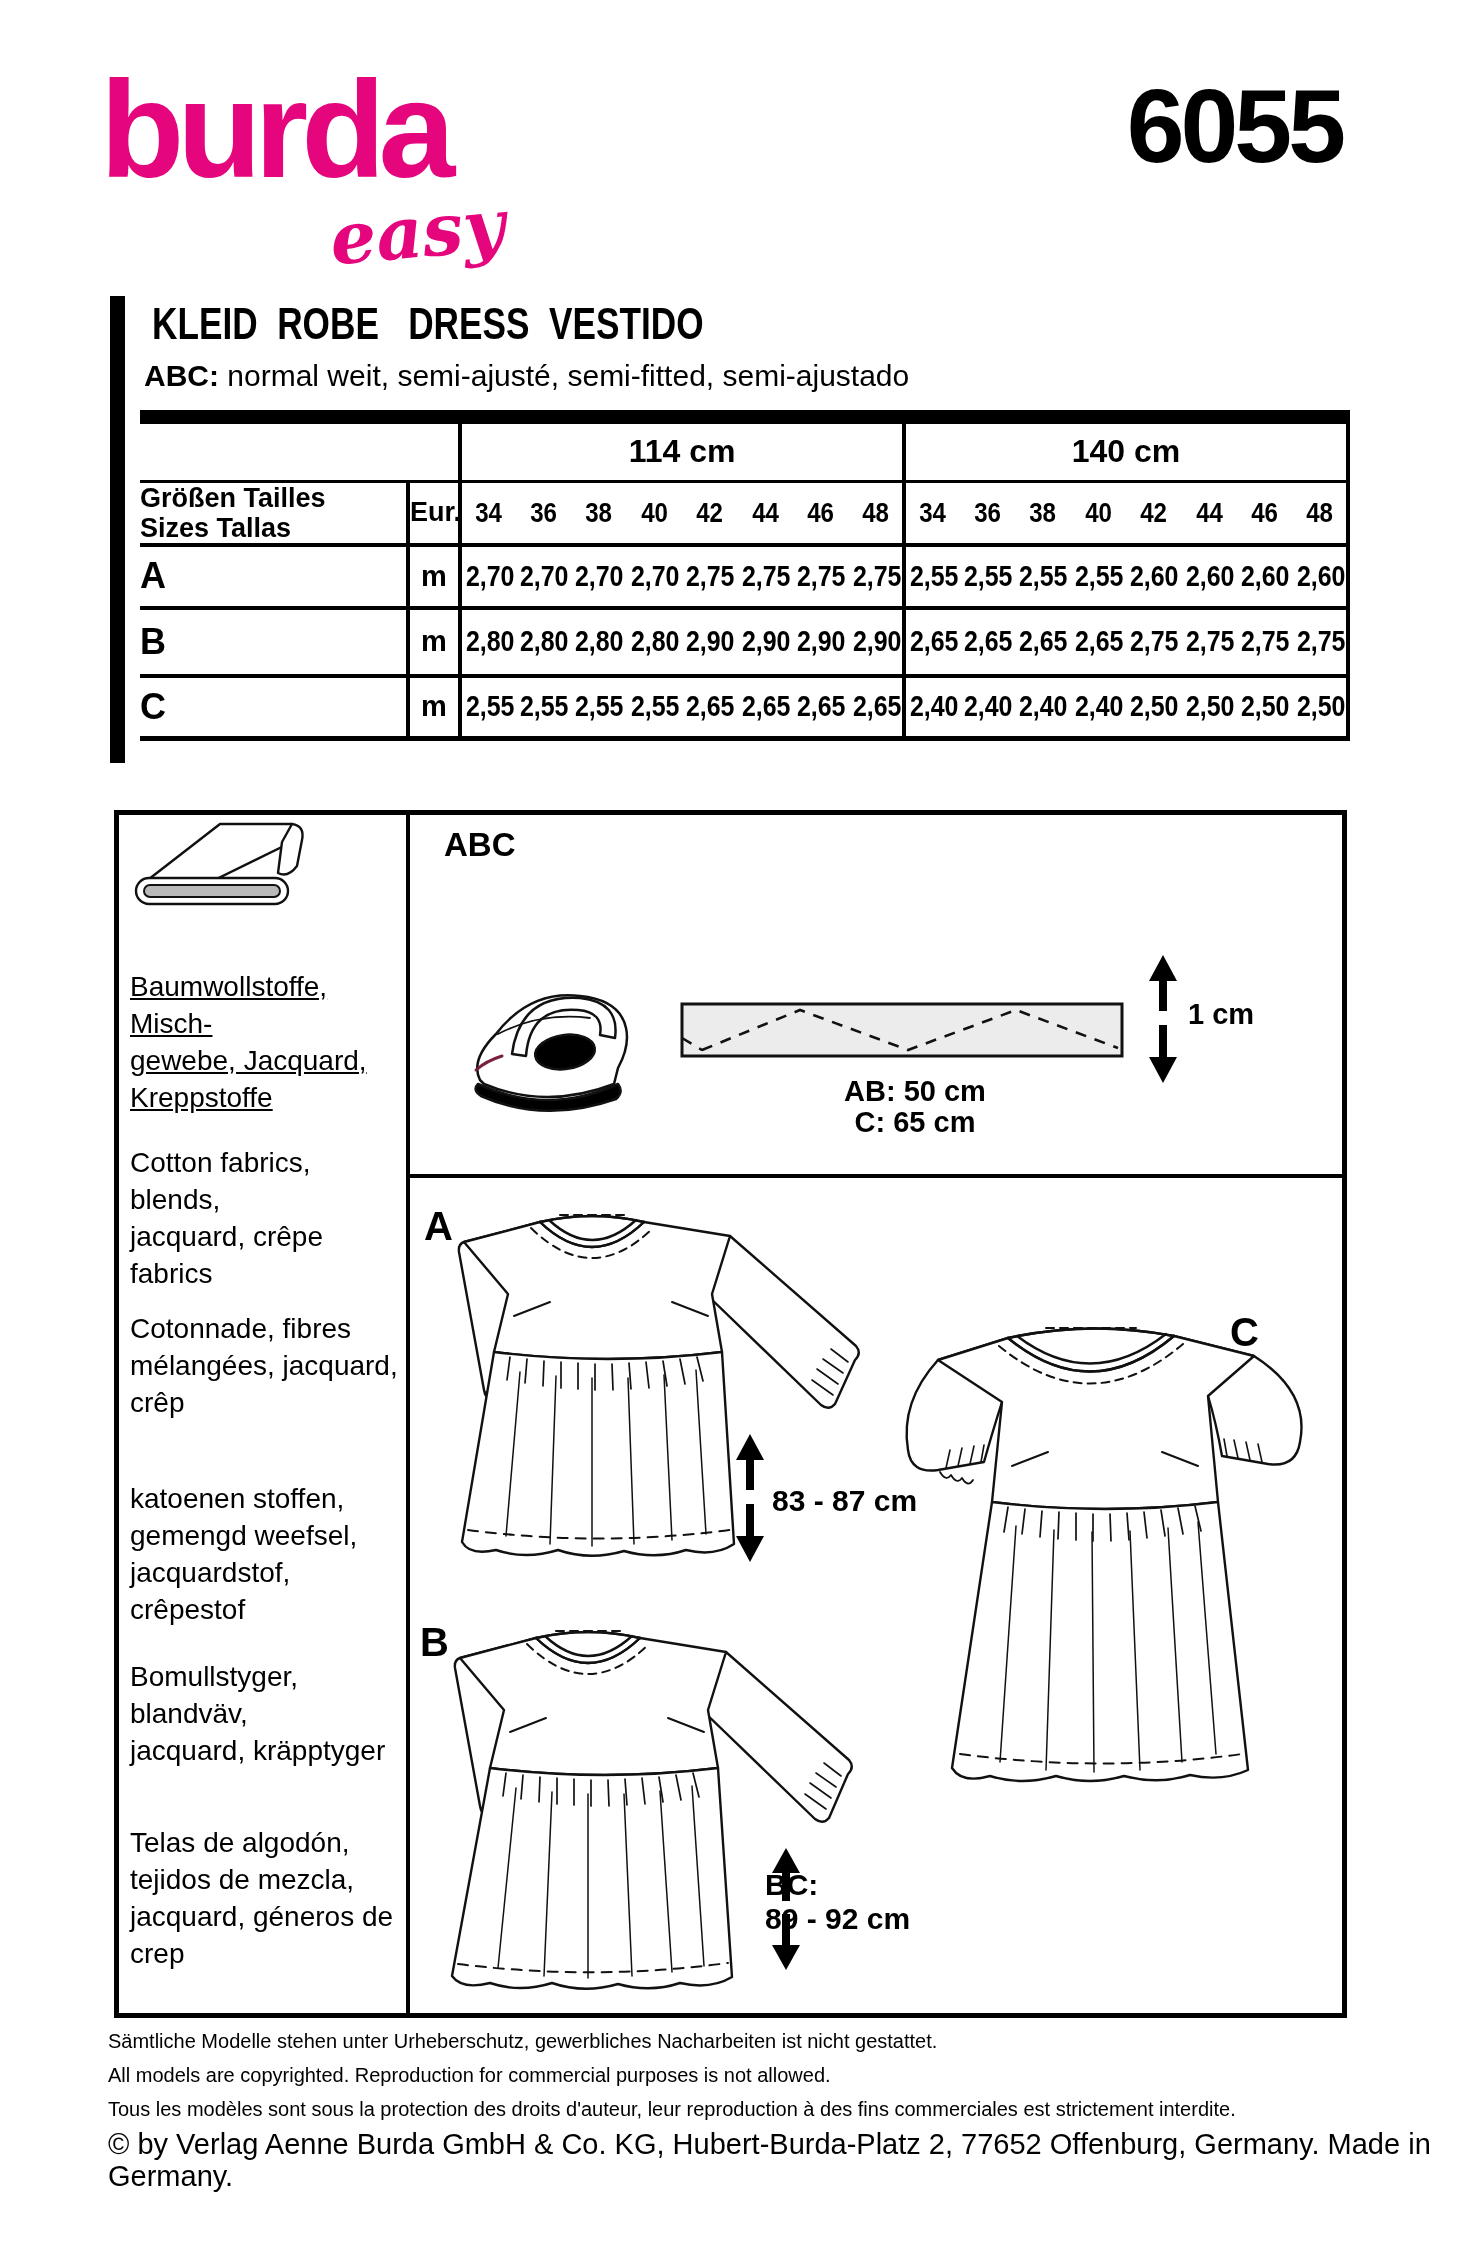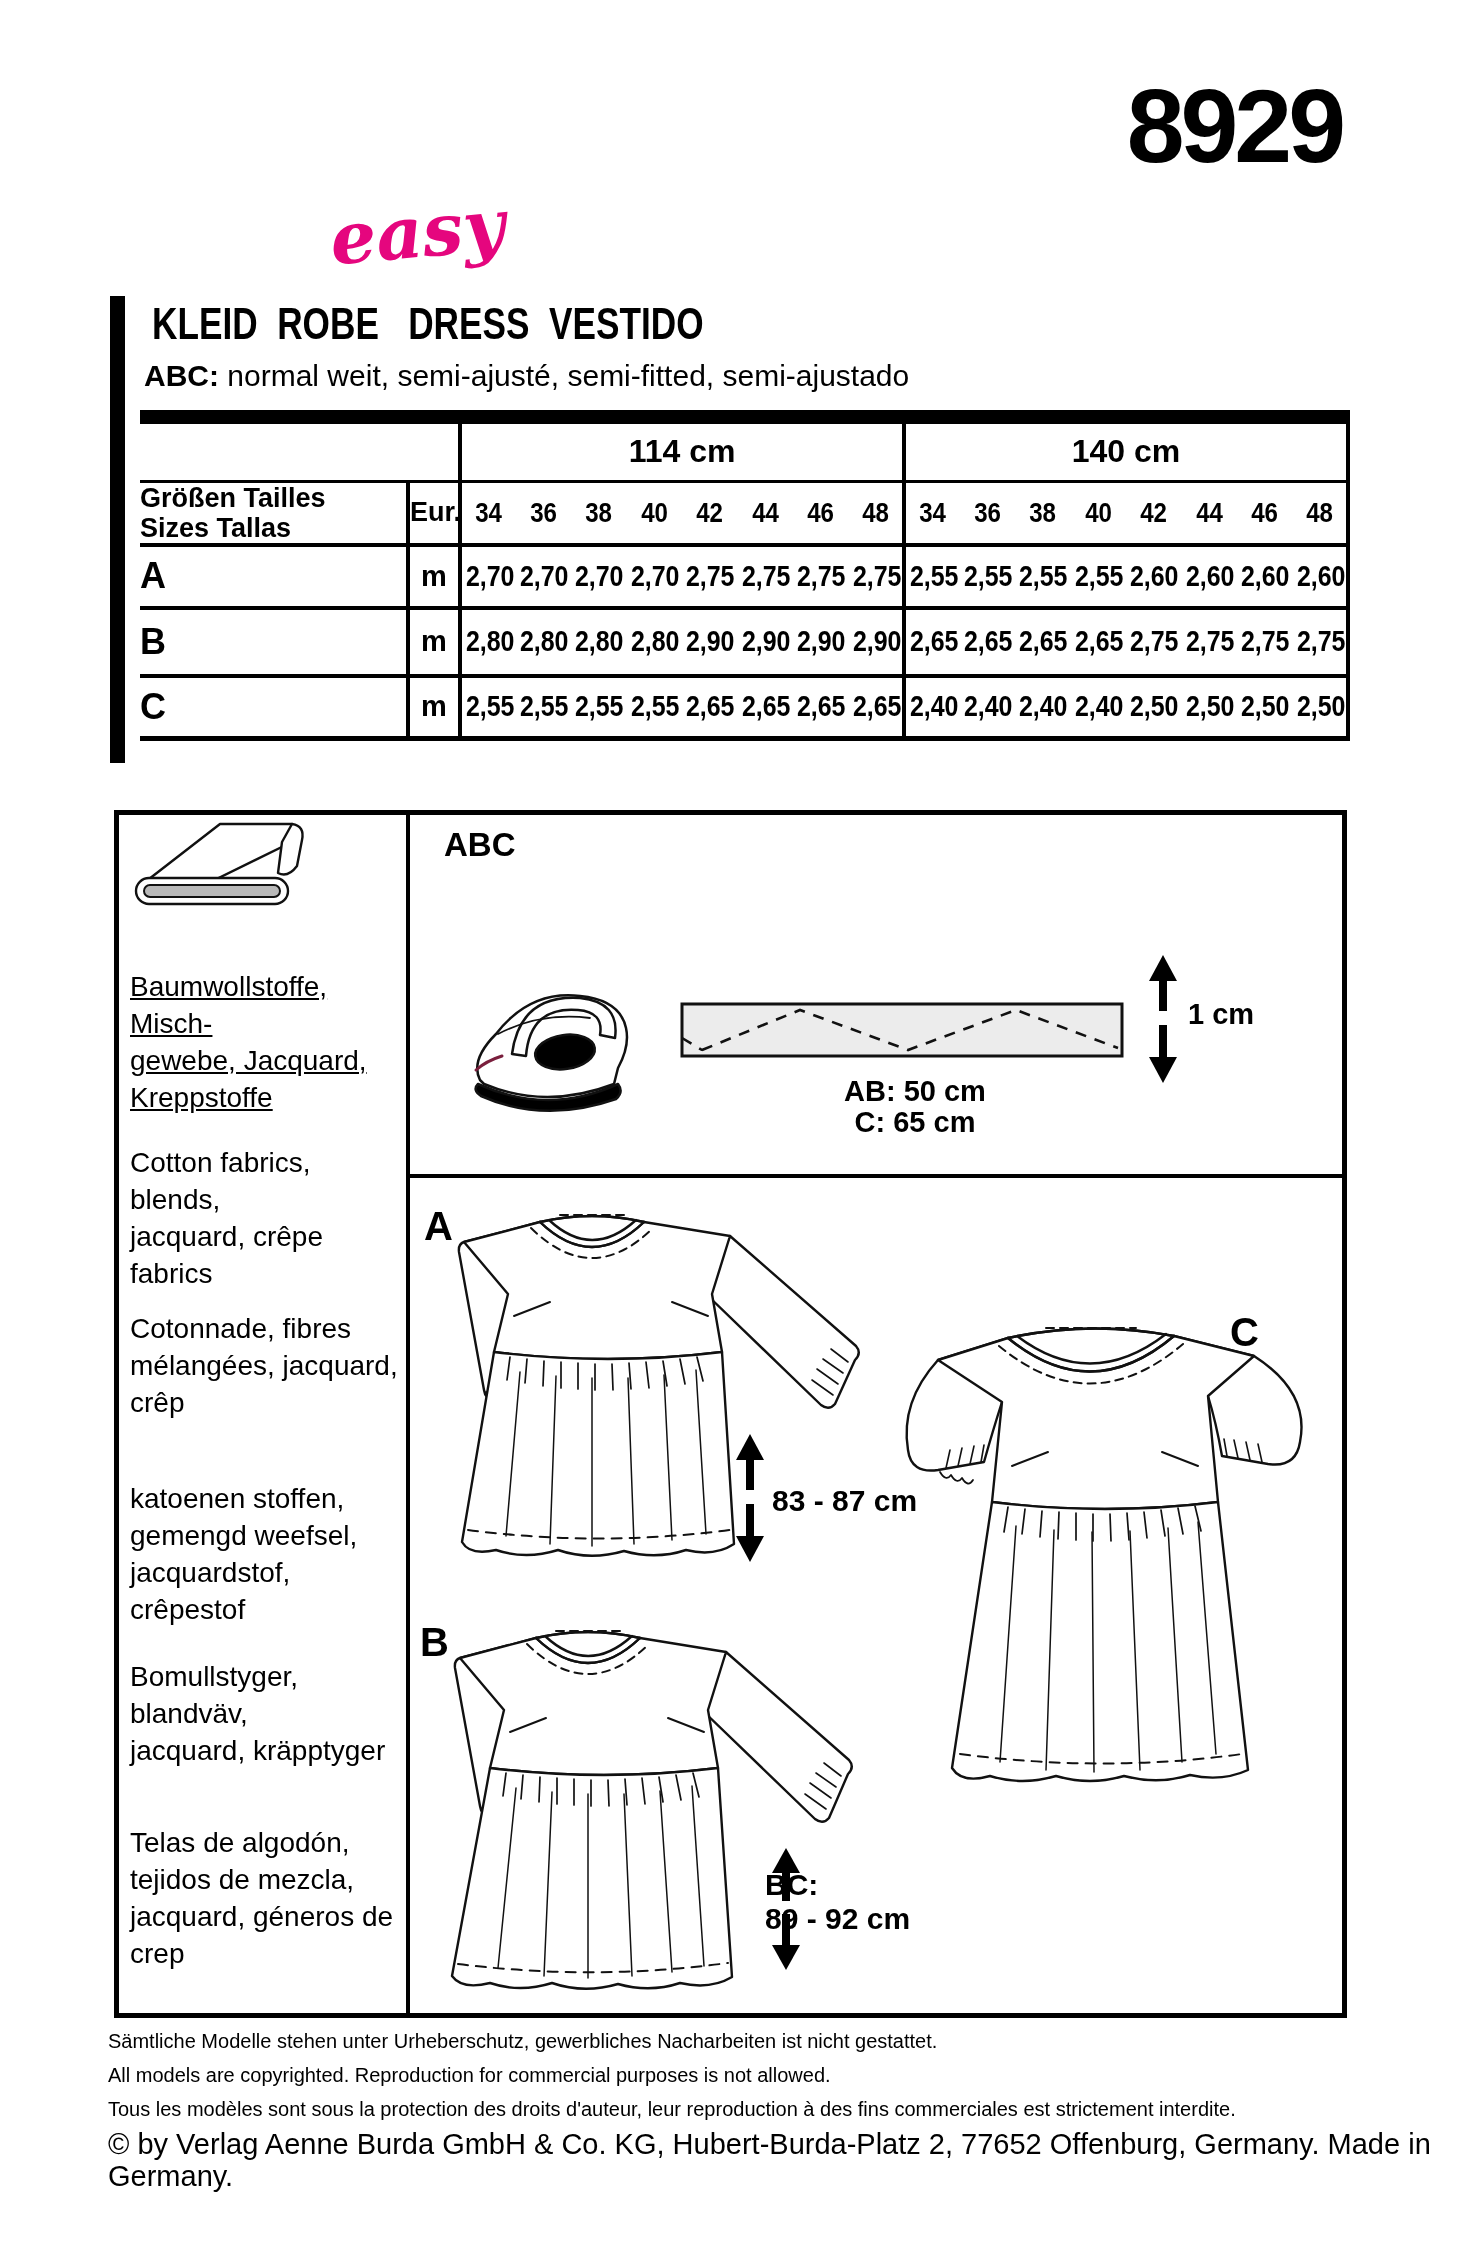--- a/index.html
+++ b/index.html
@@ -70,22 +70,23 @@
   
   .foot{left:108px;font-size:20px;line-height:22px;}
   .f-0{top:2030px;} .f-1{top:2064px;} .f-2{top:2098px;}
   .f-3{top:2128px;font-size:29px;line-height:32px;}
 </style>
 </head>
 <body>
 
 <div class="page">
 
+  <div class="abs brand">burda</div>
   <div class="abs brand-script">easy</div>
-  <div class="abs pattern-number">8929</div>
+  <div class="abs pattern-number">6055</div>
 
   <div class="abs title-bar"></div>
   <div class="abs garment-title">KLEID  ROBE   DRESS  VESTIDO</div>
   <div class="abs fit-line"><b>ABC:</b><span> normal weit, semi-ajusté, semi-fitted, semi-ajustado</span></div>
 
   <div class="abs tbl-wrap">
     <table class="fab">
       <colgroup>
         <col style="width:268px">
           <col style="width:52px">

